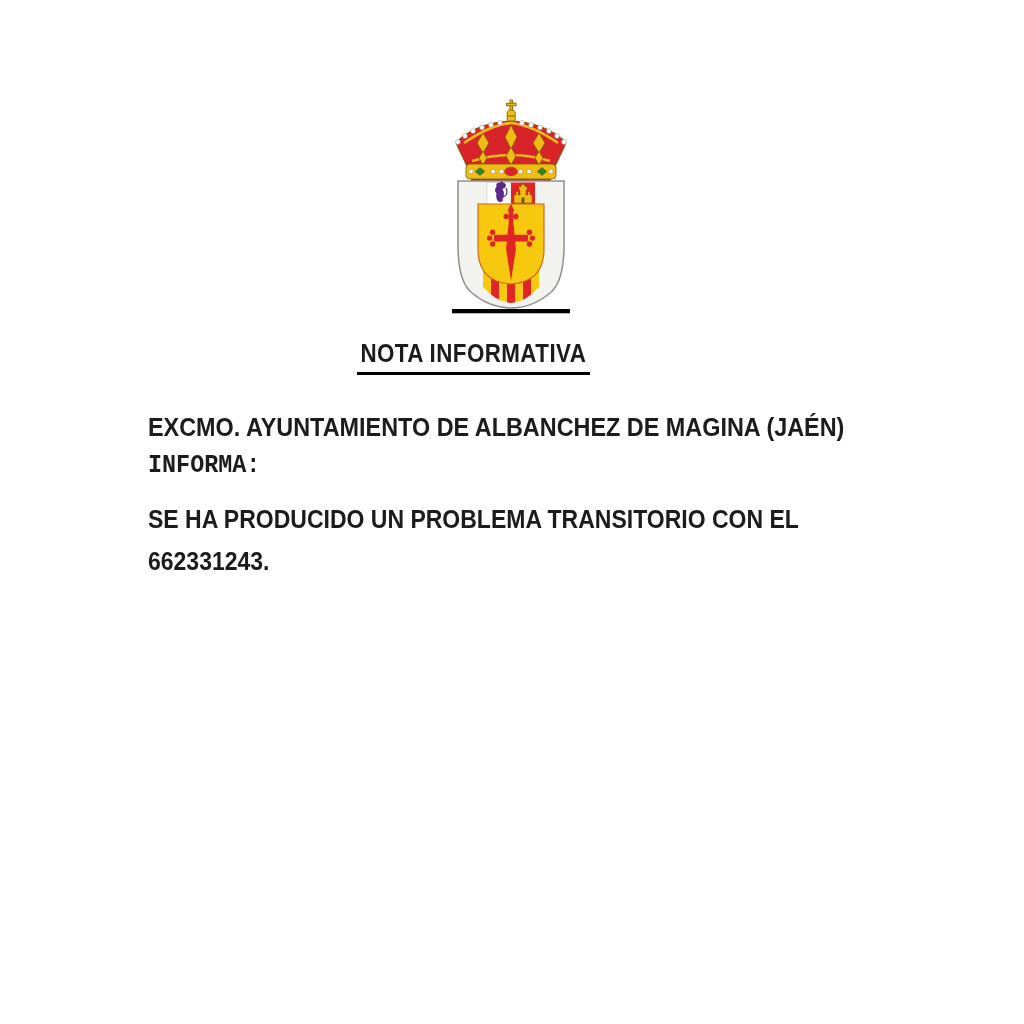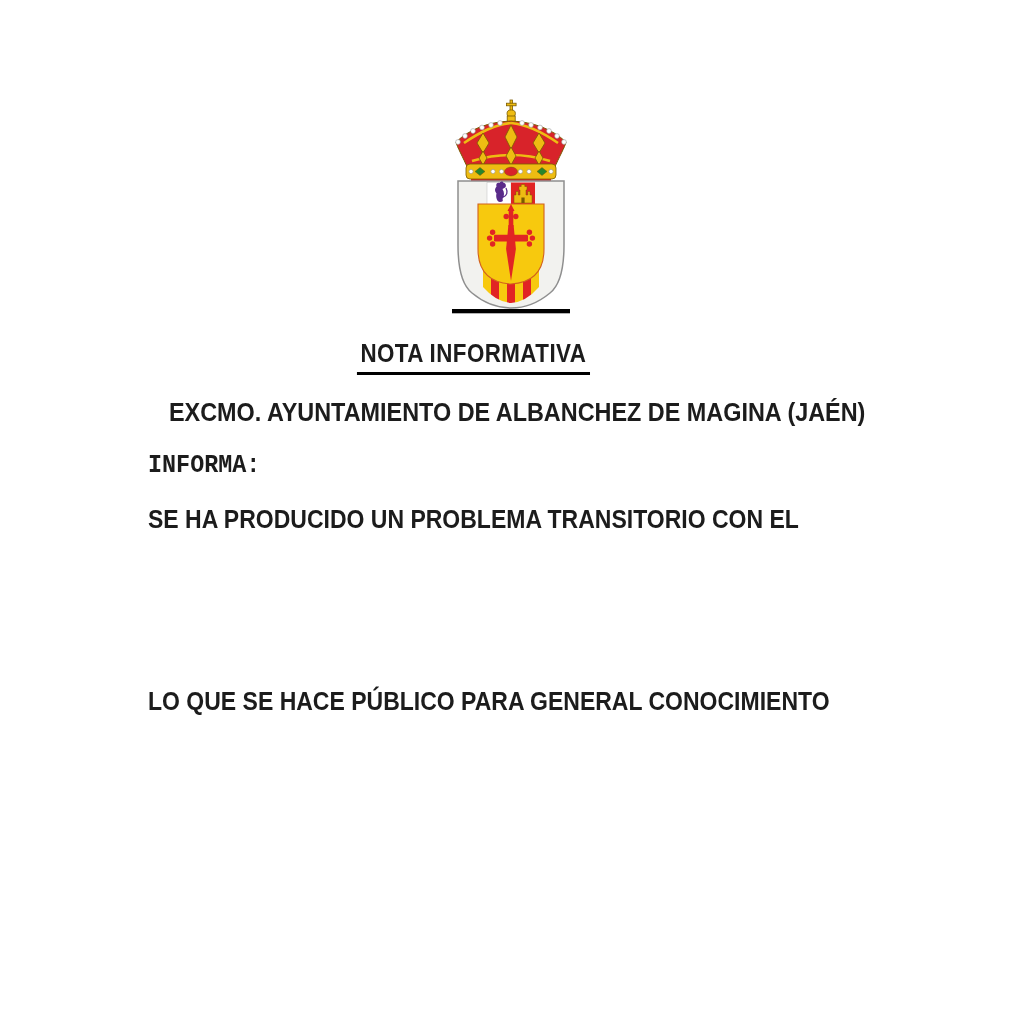--- a/index.html
+++ b/index.html
@@ -37,21 +37,21 @@
     white-space: nowrap;
     border-bottom: 3px solid var(--underline_black, #000);
     padding: 0 4px 4px 4px;
   }
   .h-line {
     position: absolute;
     left: 148px;
     font-size: 26px; font-weight: bold;
     line-height: 30px;
   }
-  .h1 { top: 397px; margin-left: 21px; }
+  .h1 { top: 412px; }
   .h2 { top: 450px; font-family: Liberation Mono, monospace; }
   .cond-b {
     display: inline-block;
     transform: scaleX(0.90);
     transform-origin: 0 50%;
     white-space: nowrap;
   }
   .para {
     position: absolute;
     left: 148px;
@@ -206,20 +206,20 @@
   <div class="h-line h1">
     <span class="cond-b">EXCMO. AYUNTAMIENTO DE ALBANCHEZ DE MAGINA (JAÉN)</span>
   </div>
 
   <div class="h-line h2">
     <span class="cond-b">INFORMA:</span>
   </div>
 
   <div class="para p1">
     <div class="line"><span class="cond">SE HA PRODUCIDO UN PROBLEMA TRANSITORIO CON EL</span></div>
+    <div class="line"><span class="cond">662331243.</span></div>
   </div>
 
   <div class="para p2">
-    <div class="line"><span class="cond">LO QUE SE HACE PÚBLICO PARA GENERAL CONOCIMIENTO</span></div>
   </div>
 
 
 </div>
 
 </body></html>

